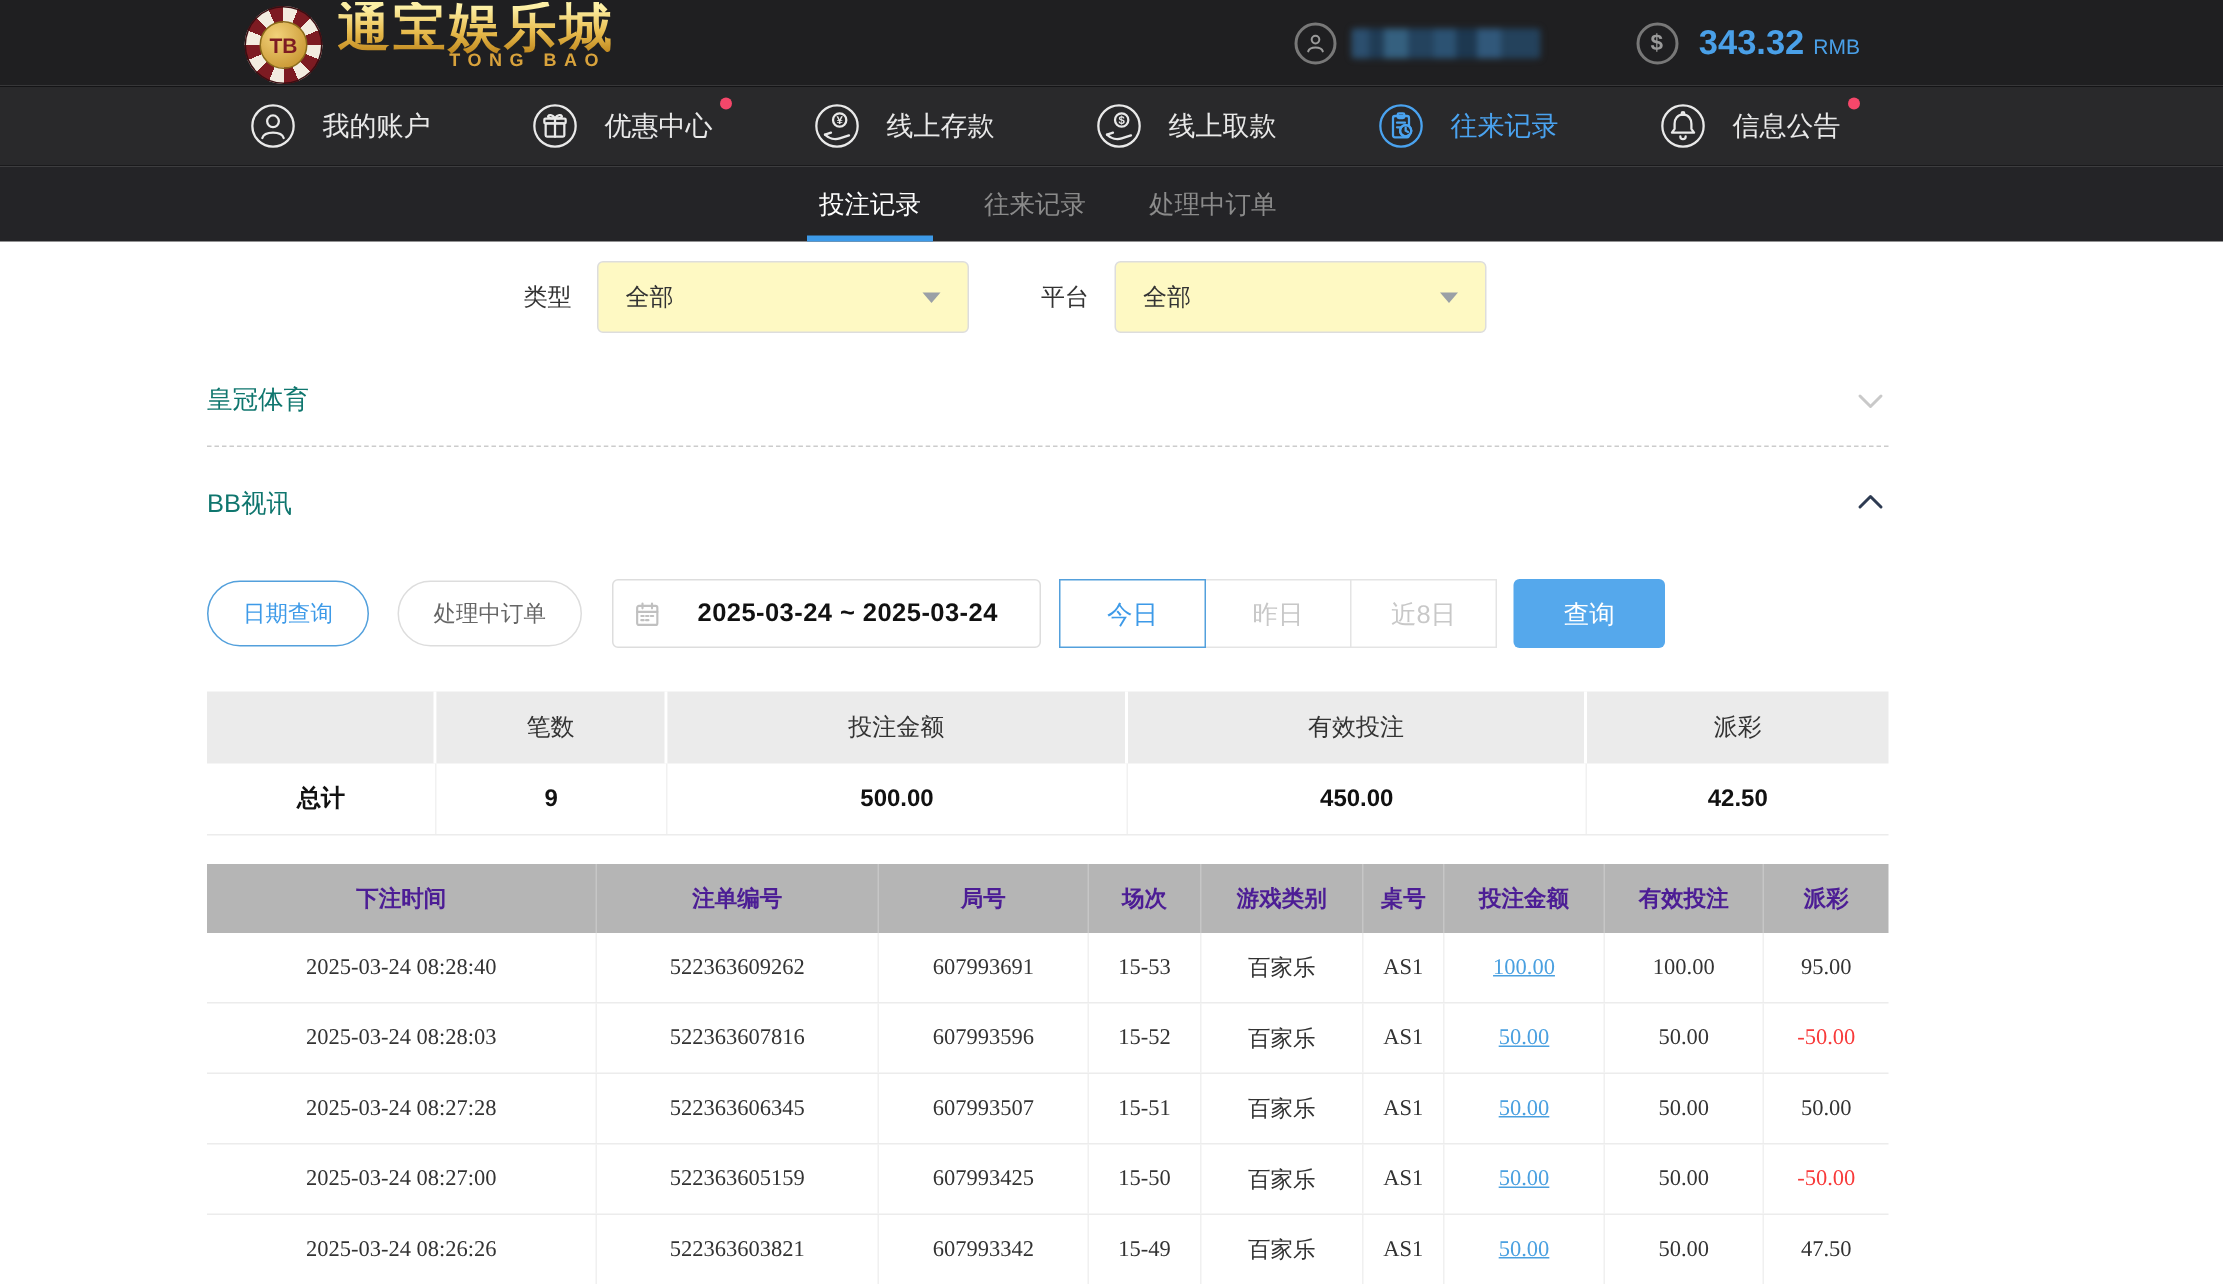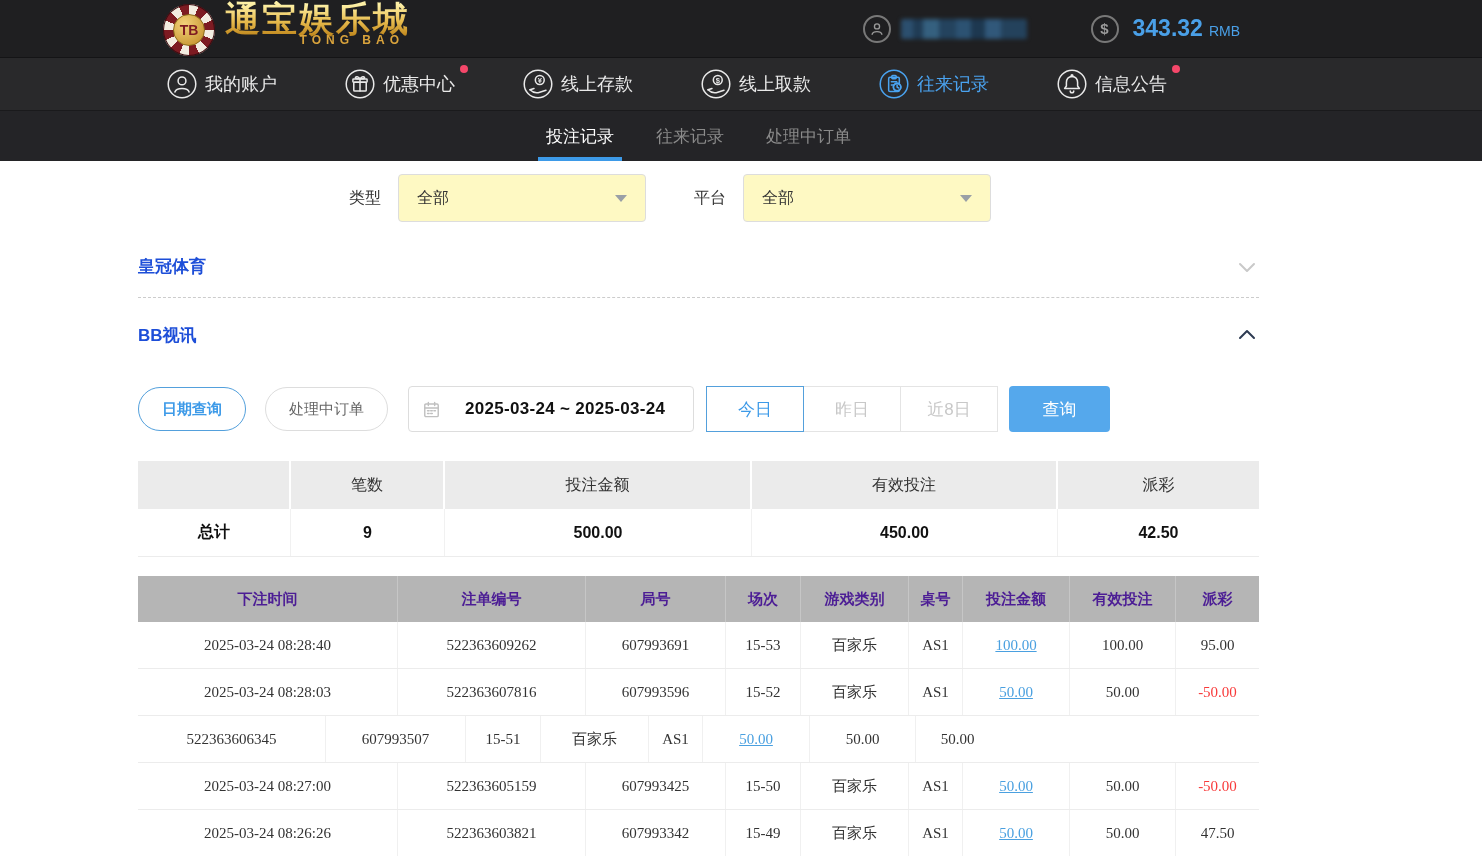--- a/index.html
+++ b/index.html
@@ -31,21 +31,21 @@
       #24435e 38px 55px,#2c5272 55px 70px,#1d3850 70px 84px,#31587a 84px 100px,#24425c 100px 126px); }
   .balance { display:flex; align-items:baseline; margin-left:64px; }
   .balance .rnd-ico { align-self:center; font-weight:bold; font-size:15px; }
   .bal-amount { font-size:23px; font-weight:600; color:#4aa0e8; margin-left:14px; }
   .bal-cur { font-size:14px; color:#4aa0e8; margin-left:6px; }
 
   
   .navbar { height:54px; background:#29292b; border-top:1px solid #141416;
     border-bottom:1px solid #1a1a1c; display:flex; align-items:center;
     padding-left:166px; gap:67px; }
-  .nav-item { display:flex; align-items:center; gap:7px; color:#e9e9e9; font-size:18px;
+  .nav-item { display:flex; align-items:center; gap:17px; color:#e9e9e9; font-size:18px;
     position:relative; cursor:pointer; white-space:nowrap; }
   .nav-item.active { color:#4aa3f0; }
   .nav-item svg { display:block; }
   .badge-dot { position:absolute; top:-3px; right:-13px; width:8px; height:8px;
     border-radius:50%; background:#f5476a; }
 
   
   .tabbar { height:50px; background:#242427; }
   .tabbar-inner { width:1121px; margin-left:138px; height:100%; display:flex;
     justify-content:center; gap:38px; }
@@ -62,27 +62,27 @@
   .select { width:248px; height:48px; border:1px solid #ddd; border-radius:4px;
     display:flex; align-items:center; justify-content:space-between; padding:0 18px;
     font-size:16px; color:#333; margin-left:17px; cursor:pointer; background:#fef9c3; }
   .caret { width:0; height:0; border-left:6px solid transparent; border-right:6px solid transparent;
     border-top:7px solid #9aa0a6; }
   .f-gap { width:48px; }
 
   .section-row { display:flex; align-items:center; justify-content:space-between; height:62px; cursor:pointer; }
   .section-row.first { margin-top:14px; border-bottom:1px dashed #ccc; }
   .section-row.second { margin-top:6px; }
-  .sec-title { font-size:17px; font-weight:bold; color:#1d4ed8; }
+  .sec-title { font-size:17px; font-weight:normal; color:#0f766e; }
   .chev { display:block; }
 
   .query-row { display:flex; align-items:center; margin-top:20px; }
   .pill { height:44px; border-radius:22px; padding:0 23px; display:flex; align-items:center;
     font-size:15px; background:#fff; cursor:pointer; }
-  .pill.blue { border:1px solid #53a0dc; color:#3d9ae8; font-weight:bold; }
+  .pill.blue { border:1px solid #53a0dc; color:#3d9ae8; font-weight:normal; }
   .pill.gray { border:1px solid #ddd; color:#666; margin-left:19px; }
   .date-box { margin-left:20px; width:286px; height:46px; border:1px solid #ddd; border-radius:4px;
     display:flex; align-items:center; gap:24px; padding:0 13px; cursor:pointer; background:#fff; }
   .date-text { font-size:17px; font-weight:bold; color:#111; letter-spacing:.3px; }
   .btn-group { display:flex; margin-left:12px; }
   .qbtn { width:98px; height:46px; display:flex; align-items:center; justify-content:center;
     font-size:17px; background:#fff; cursor:pointer; }
   .qbtn + .qbtn { margin-left:-1px; }
   .qbtn.active { border:1px solid #53a0dc; color:#3d9ae8; z-index:1; }
   .qbtn.idle { border:1px solid #e4e4e4; color:#c8c8c8; }
@@ -332,20 +332,21 @@
         <div class="d-c dc4">百家乐</div>
         <div class="d-c dc5">AS1</div>
         <div class="d-c dc6">
           <span class="link">50.00</span>
         </div>
         <div class="d-c dc7">50.00</div>
         <div class="d-c dc8 neg">-50.00</div>
       </div>
 
       <div class="d-row">
+        <div class="d-c dc0">2025-03-24 08:27:28</div>
         <div class="d-c dc1">522363606345</div>
         <div class="d-c dc2">607993507</div>
         <div class="d-c dc3">15-51</div>
         <div class="d-c dc4">百家乐</div>
         <div class="d-c dc5">AS1</div>
         <div class="d-c dc6">
           <span class="link">50.00</span>
         </div>
         <div class="d-c dc7">50.00</div>
         <div class="d-c dc8">50.00</div>

